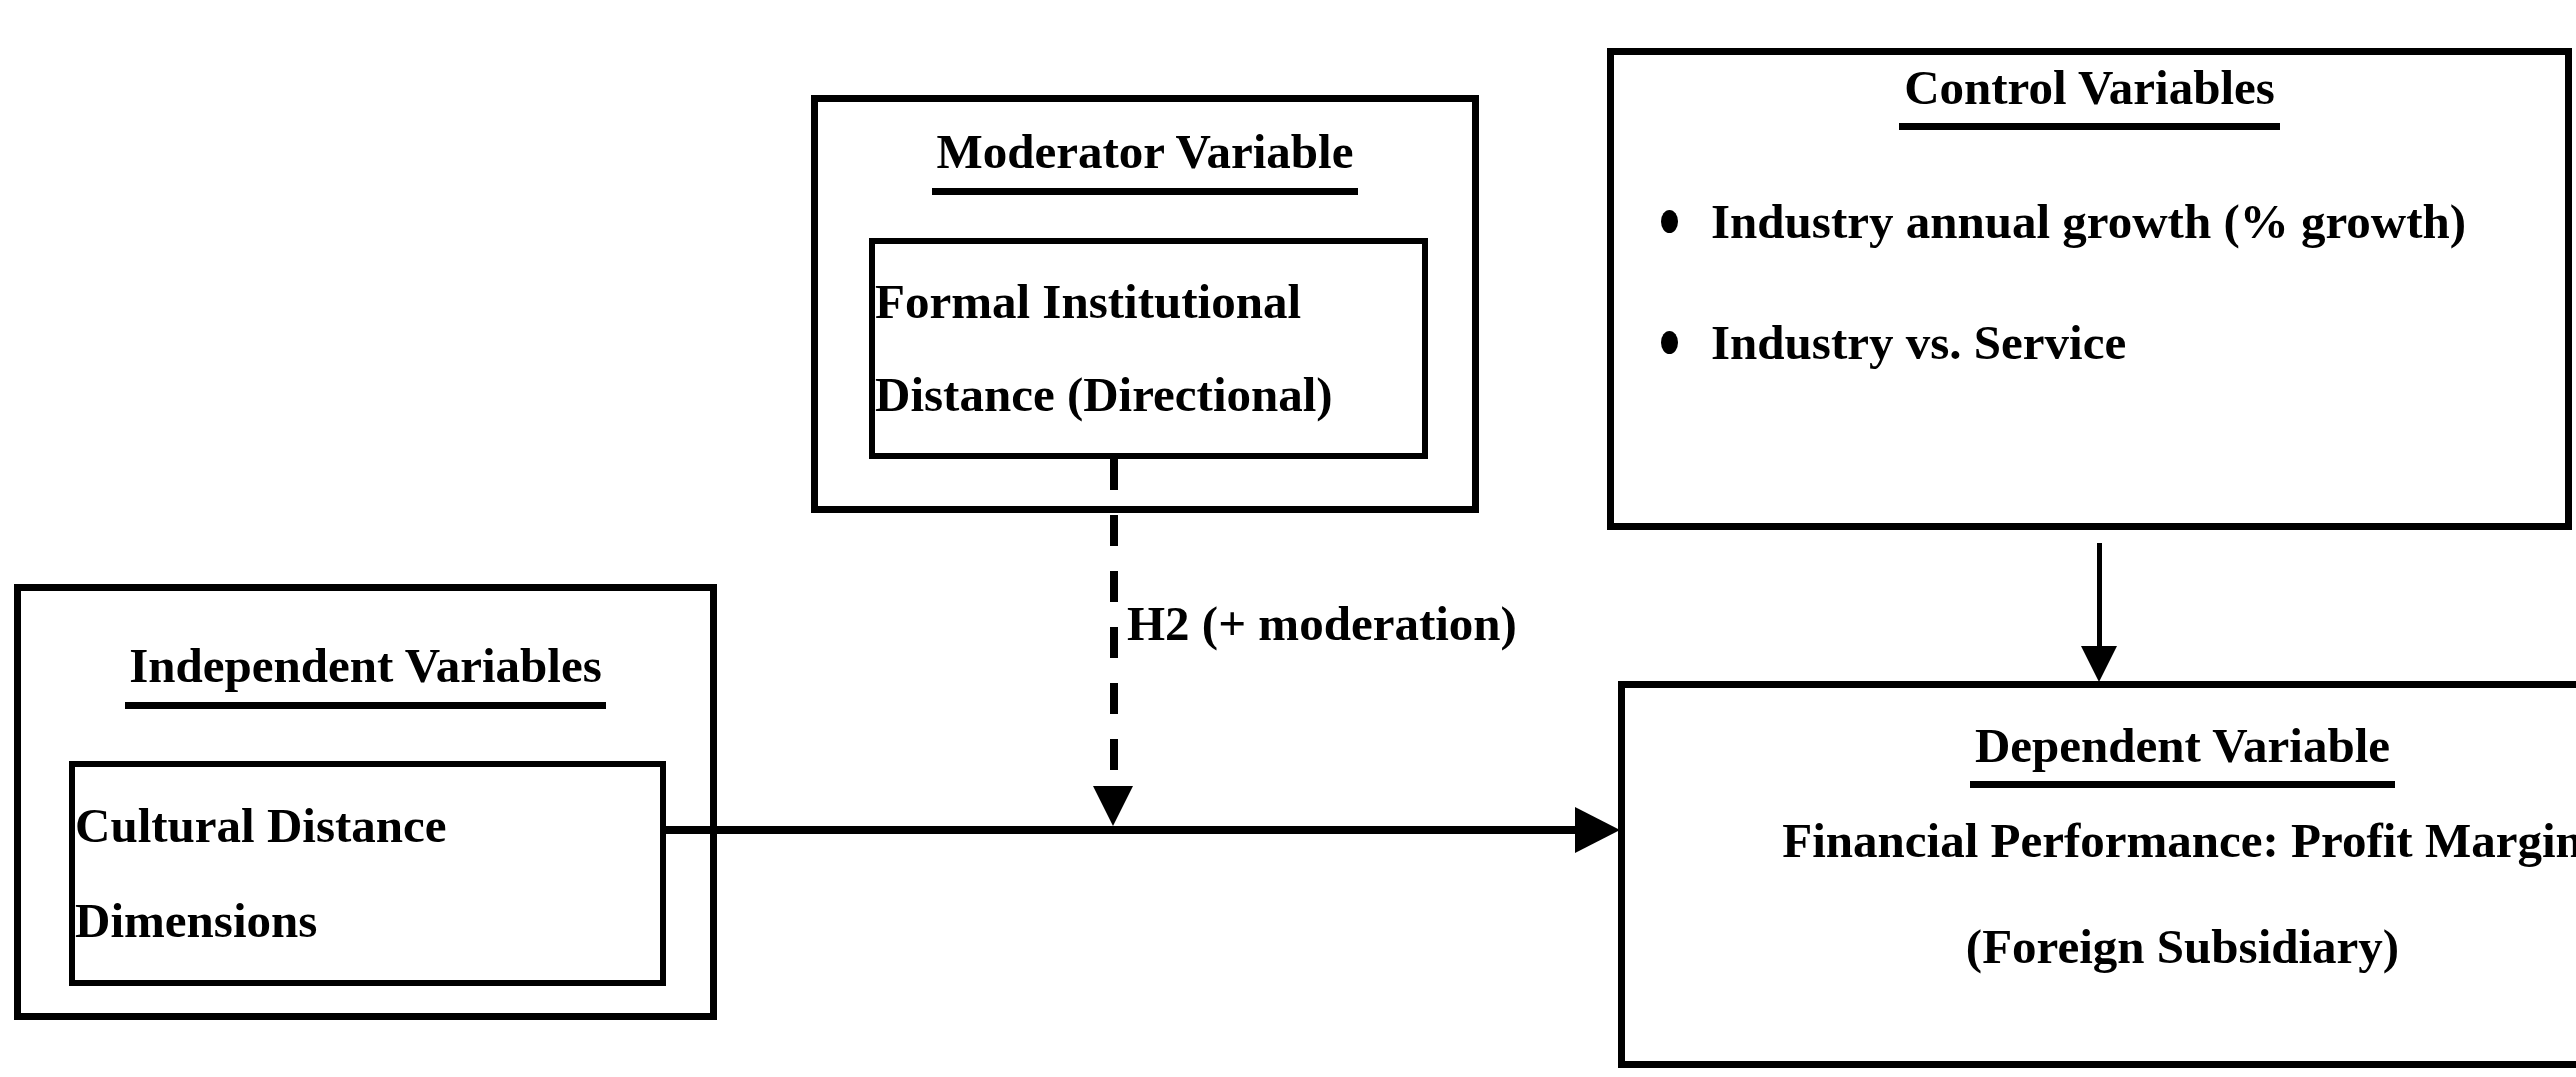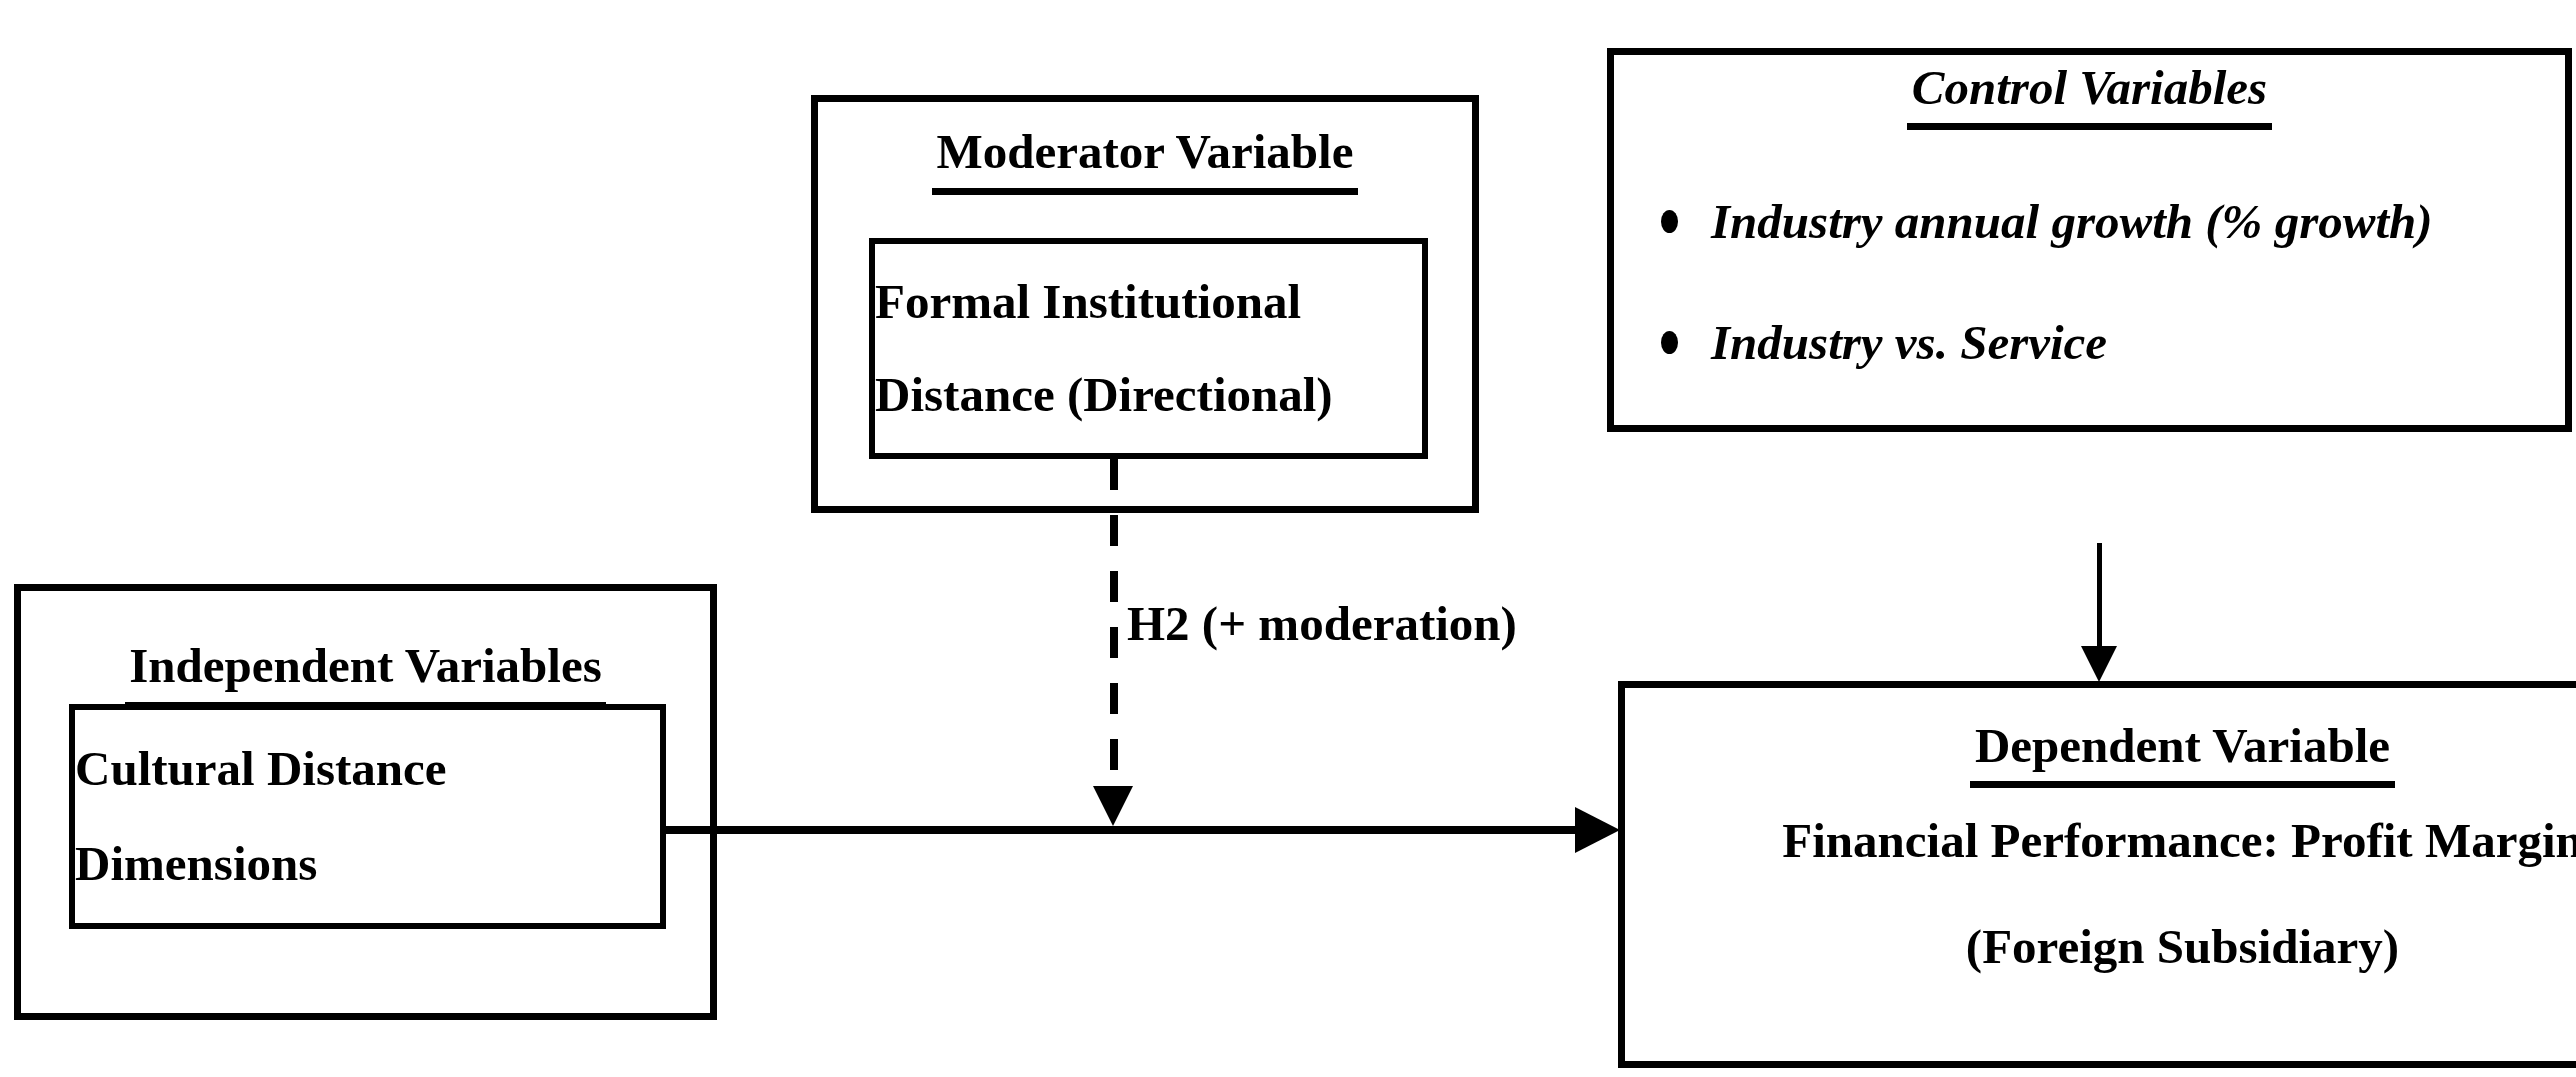--- a/index.html
+++ b/index.html
@@ -104,37 +104,37 @@
 <body>
 
 <div class="canvas">
 
   <div class="box" style="left:14px; top:584px; width:703px; height:436px; padding-top:47px;">
     <div class="heading">
       <span class="u">Independent Variables</span>
     </div>
   </div>
 
-  <div class="box inner-box" style="left:69px; top:704px; width:597px; height:225px;">
+  <div class="box inner-box" style="left:69px; top:761px; width:597px; height:225px;">
     <div class="txt-line">Cultural Distance</div>
     <div class="txt-line">Dimensions</div>
   </div>
 
   <div class="box" style="left:811px; top:95px; width:668px; height:418px; padding-top:22px;">
     <div class="heading">
       <span class="u">Moderator Variable</span>
     </div>
   </div>
 
   <div class="box inner-box" style="left:869px; top:238px; width:559px; height:221px;">
     <div class="txt-line">Formal Institutional</div>
     <div class="txt-line">Distance (Directional)</div>
   </div>
 
-  <div class="box" style="left:1607px; top:48px; width:965px; height:384px; border-width:7.8px; padding-top:4.7px;font-style:italic;">
+  <div class="box" style="left:1607px; top:48px; width:965px; height:482px; border-width:7.8px; padding-top:4.7px;">
     <div class="heading">
       <span class="u">Control Variables</span>
     </div>
     <div class="bullet">
       <span class="dot"></span>
       <span>Industry annual growth (% growth)</span>
     </div>
     <div class="bullet">
       <span class="dot"></span>
       <span>Industry vs. Service</span>

